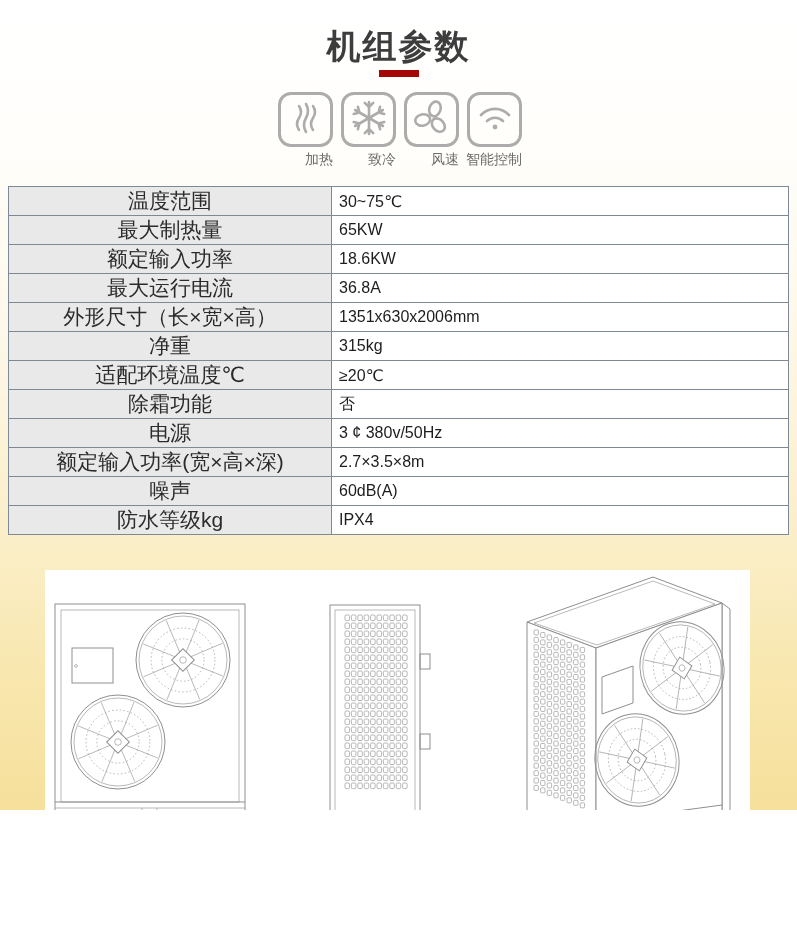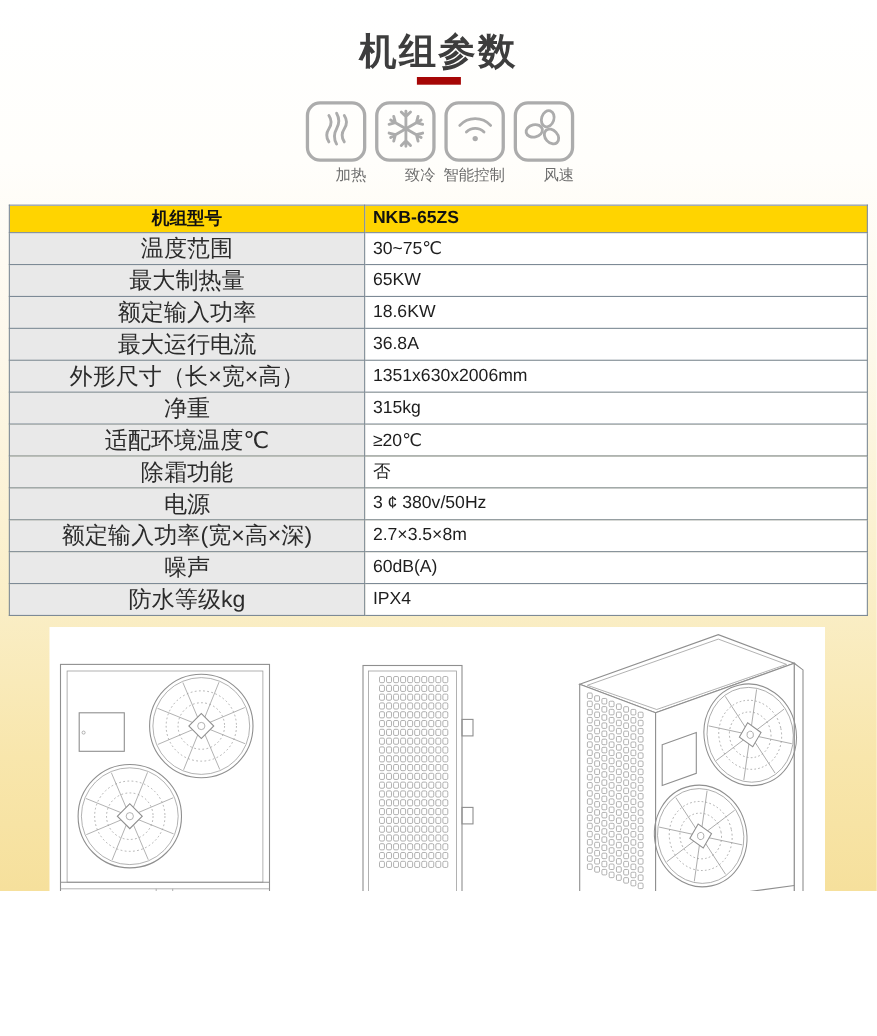--- a/index.html
+++ b/index.html
@@ -89,53 +89,49 @@
               </g>
             </g>
           </svg>
         </span>
       </div>
       <div class="feature-label">致冷</div>
     </div>
     <div class="feature">
       <div class="feature-box">
         <span>
+          <svg width="40" height="40" viewBox="0 0 40 40" stroke-width="2.4">
+            <ellipse cx="20" cy="10.5" rx="5.6" ry="7.5" transform="rotate(18 20 20)"></ellipse>
+            <ellipse cx="20" cy="10.5" rx="5.6" ry="7.5" transform="rotate(138 20 20)"></ellipse>
+            <ellipse cx="20" cy="10.5" rx="5.6" ry="7.5" transform="rotate(258 20 20)"></ellipse>
+          </svg>
+        </span>
+      </div>
+      <div class="feature-label">风速</div>
+    </div>
+    <div class="feature">
+      <div class="feature-box">
+        <span>
           <svg width="40" height="40" viewBox="0 0 40 40">
             <path d="M6 17 A19 19 0 0 1 34 17"></path>
             <path d="M12 23 A11.5 11.5 0 0 1 28 23"></path>
             <circle cx="20" cy="29" r="2.4" fill="#acacac" stroke="none"></circle>
           </svg>
         </span>
       </div>
       <div class="feature-label">智能控制</div>
     </div>
-    <div class="feature">
-      <div class="feature-box">
-        <span>
-          <svg width="40" height="40" viewBox="0 0 40 40" stroke-width="2.4">
-            <ellipse cx="20" cy="10.5" rx="5.6" ry="7.5" transform="rotate(18 20 20)"></ellipse>
-            <ellipse cx="20" cy="10.5" rx="5.6" ry="7.5" transform="rotate(138 20 20)"></ellipse>
-            <ellipse cx="20" cy="10.5" rx="5.6" ry="7.5" transform="rotate(258 20 20)"></ellipse>
-          </svg>
-        </span>
-      </div>
-      <div class="feature-label">风速</div>
-    </div>
   </div>
 
   <table class="spec">
     <colgroup>
         <col class="c1">
         <col>
       </colgroup>
     <tbody>
-        <tr class="head">
-      <td class="lab">机组型号</td>
-      <td class="val">NKB-65ZS</td>
-    </tr>
     <tr>
           <td class="lab">温度范围</td>
           <td class="val">30~75℃</td>
         </tr>
     <tr>
           <td class="lab">最大制热量</td>
           <td class="val">65KW</td>
         </tr>
     <tr>
           <td class="lab">额定输入功率</td>

